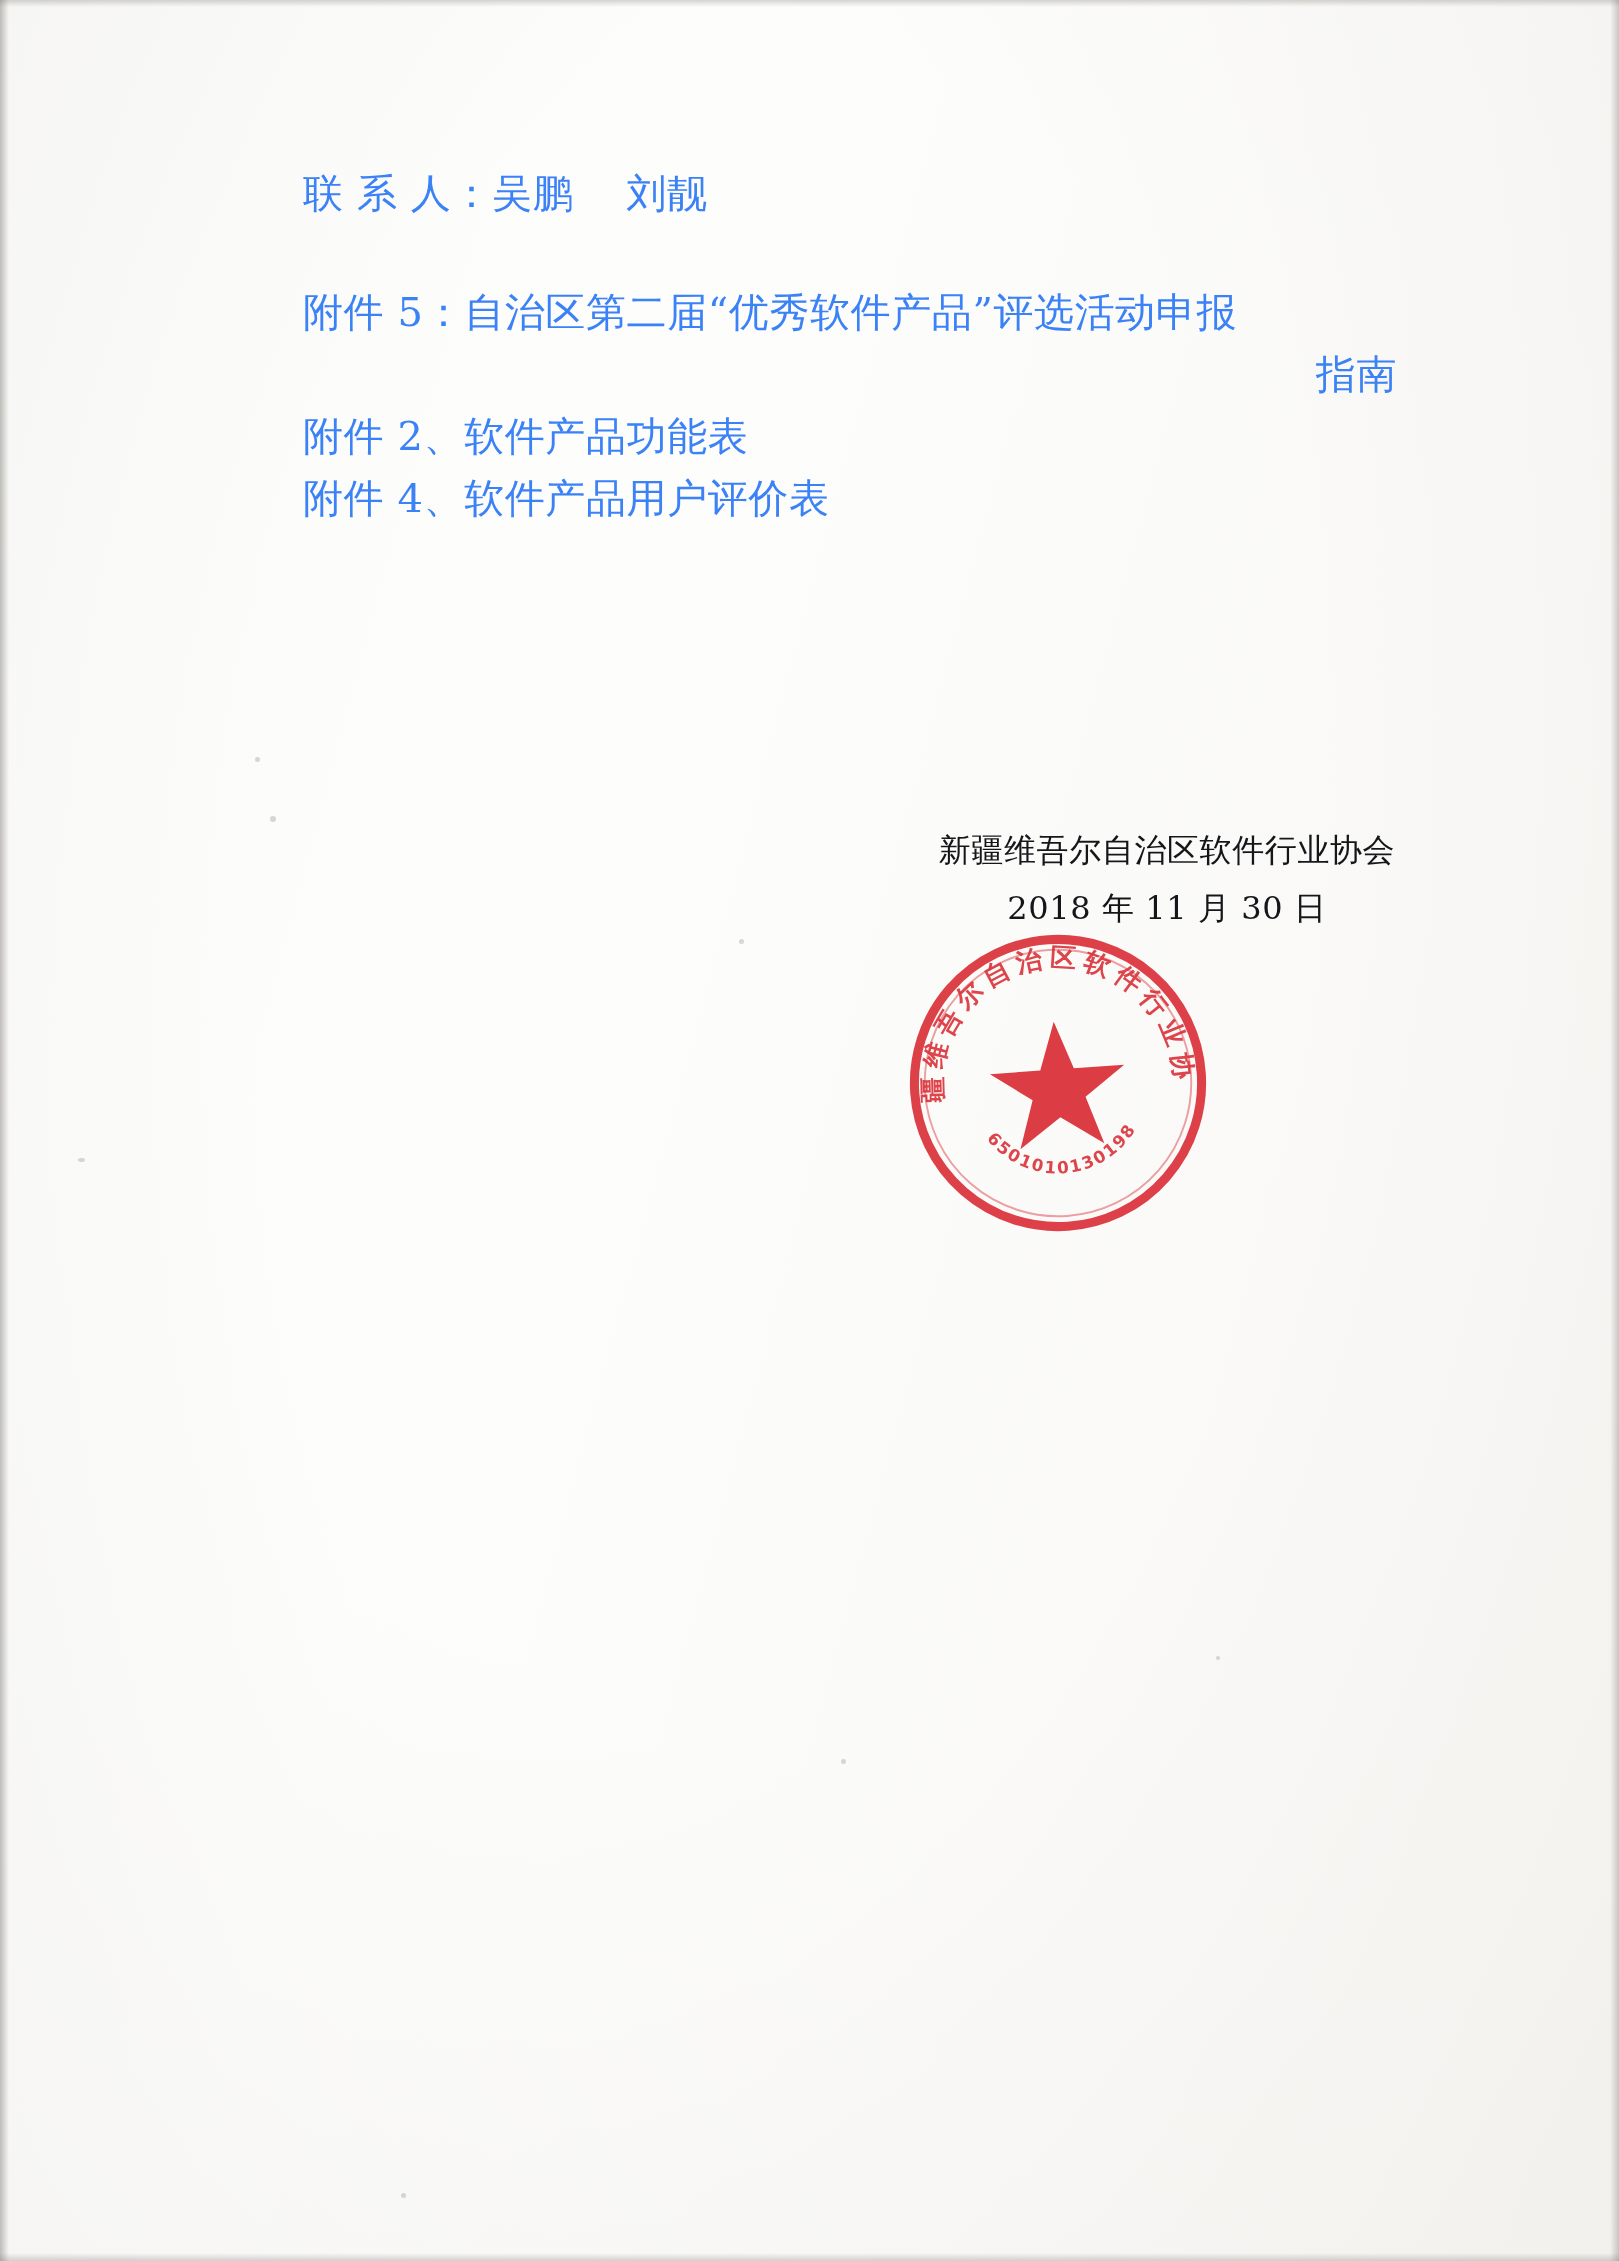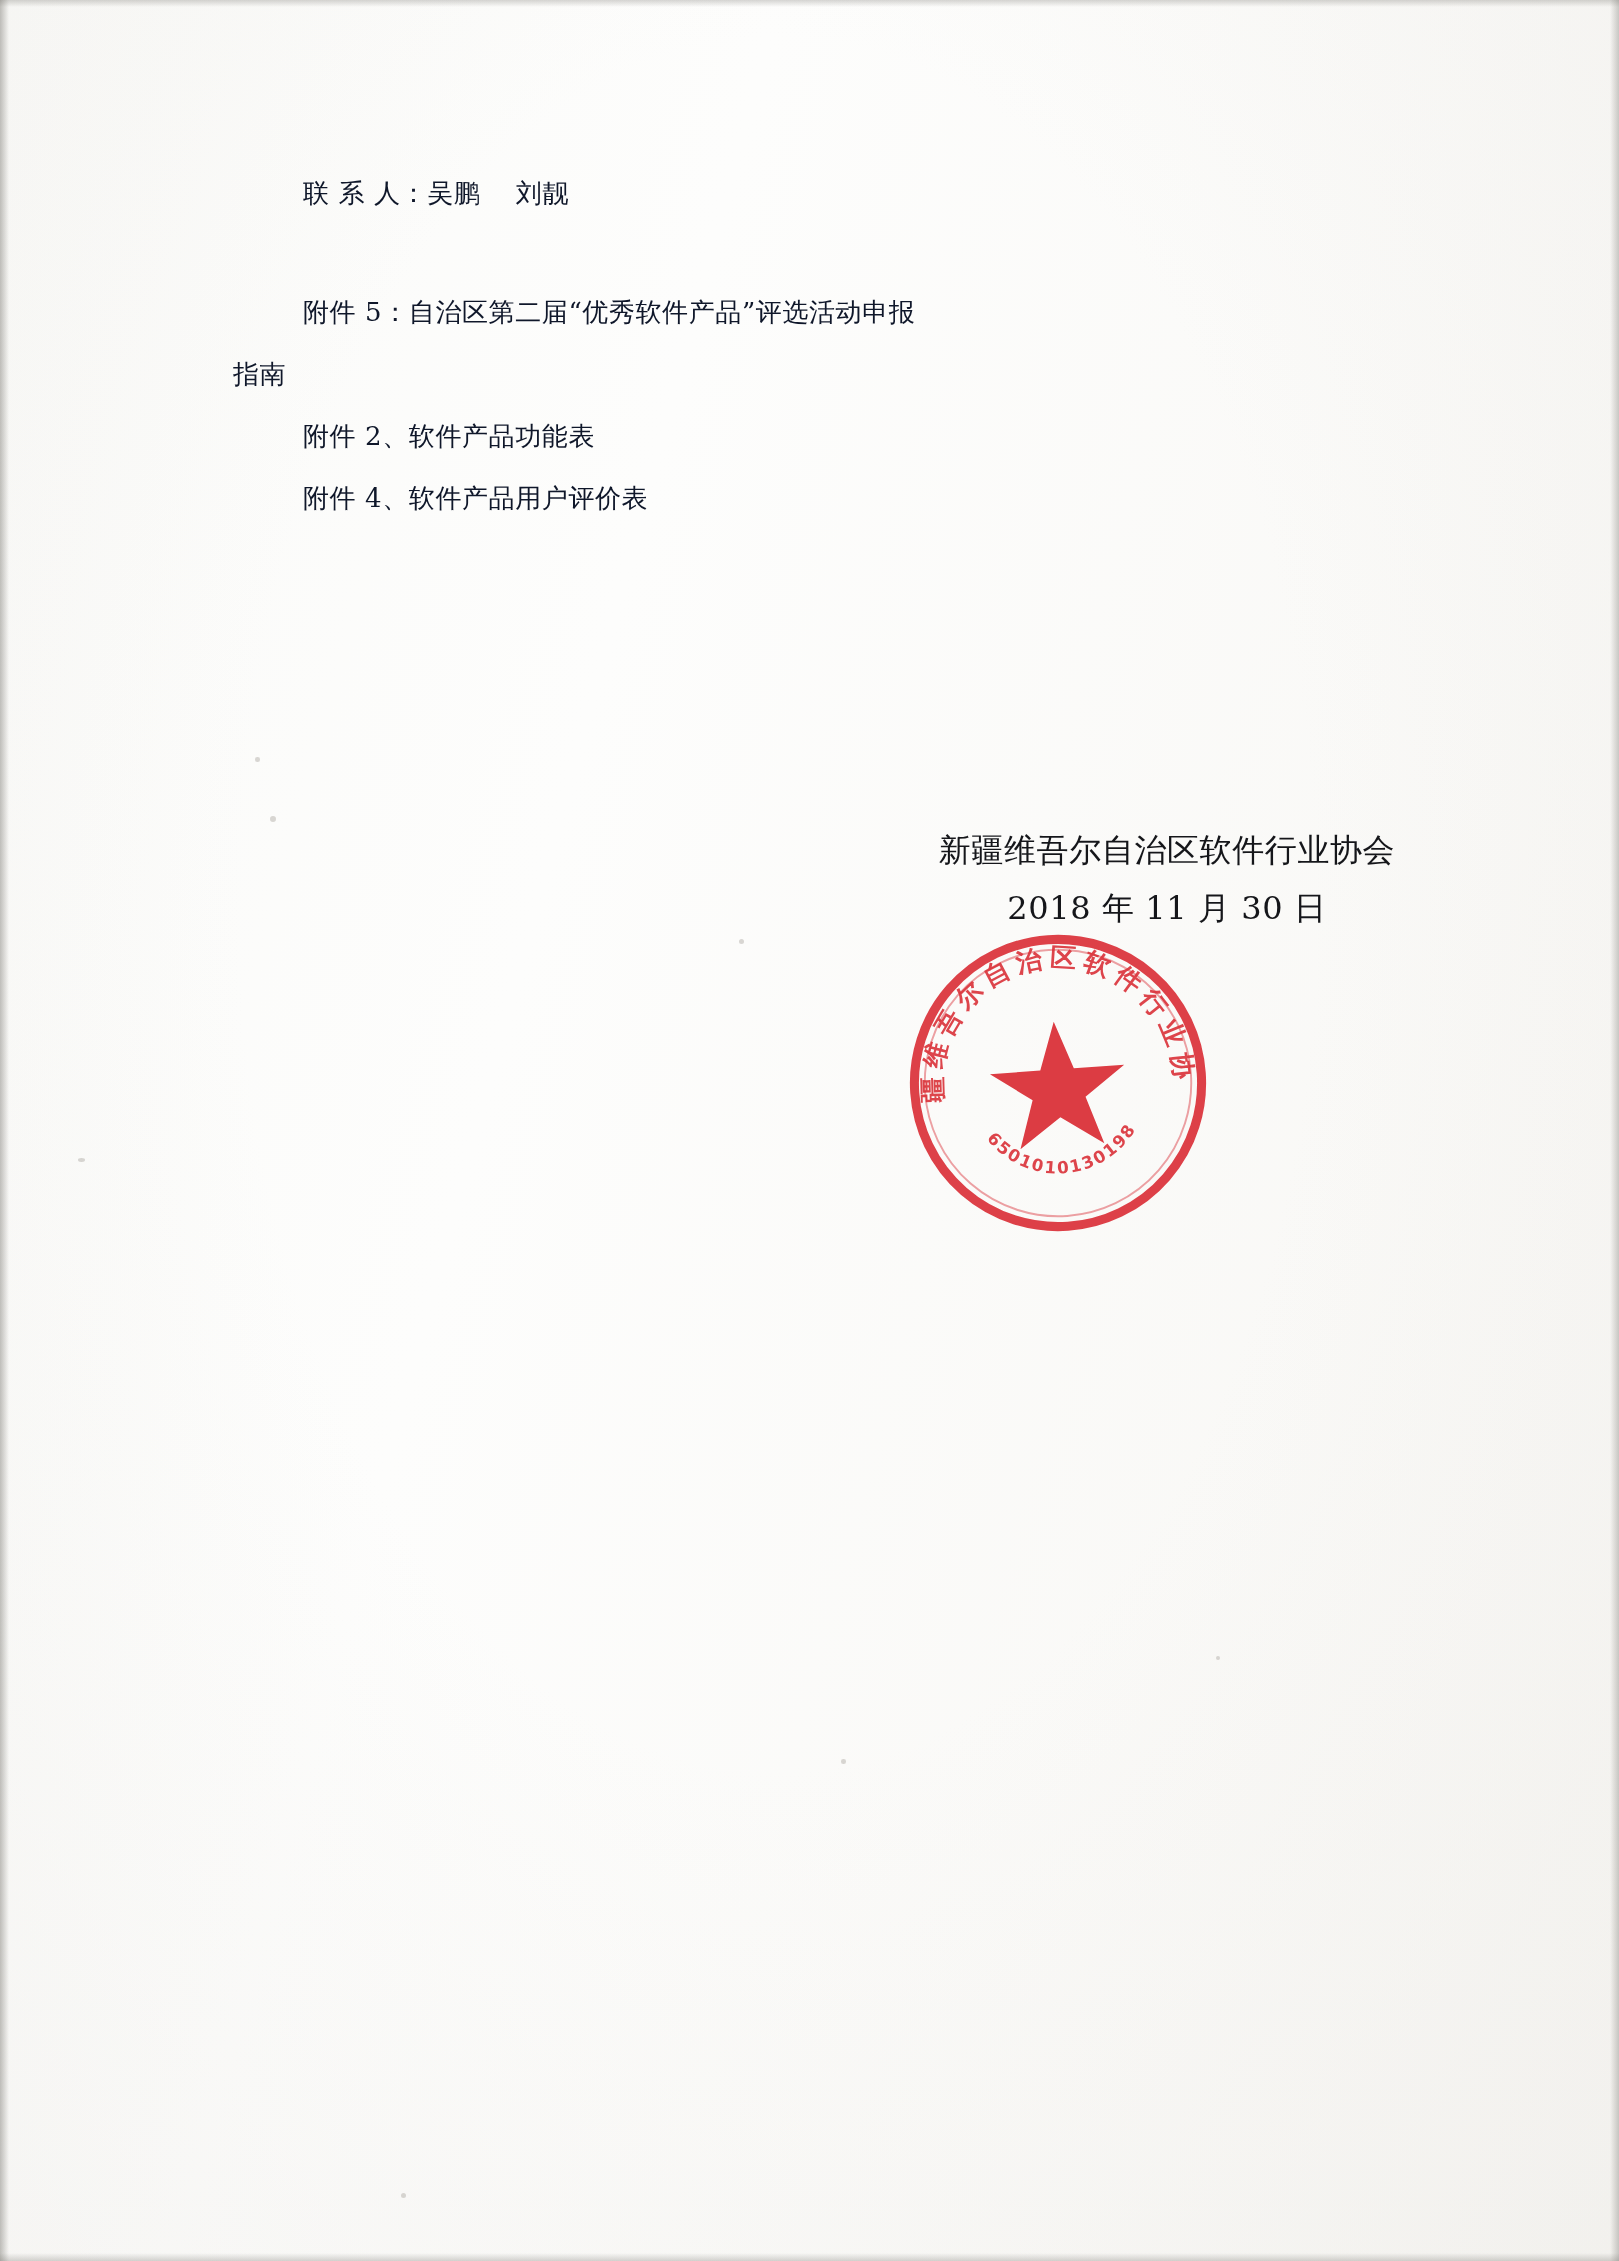--- a/index.html
+++ b/index.html
@@ -52,35 +52,36 @@
   }
 
   .doc-body {
     position: absolute;
     left: 233px;
     top: 162px;
     width: 1164px;
   }
 
   .line {
-    font-size: 26px;
+    font-size: 40px;
     line-height: 62px;
-    color: #0f172a;
+    color: #3b82f6;
     letter-spacing: 0.6px;
     white-space: pre;
     font-family: "DejaVu Serif", "Liberation Serif", serif;
   }
   .indent {
     padding-left: 70px;
   }
   .gap-block {
     height: 57px;
   }
   .wrap-line {
     padding-left: 0;
+    text-align: right;
   }
 
   
   .signature {
     position: absolute;
     right: 220px;
     top: 821px;
     text-align: center;
     width: 466px;
   }

